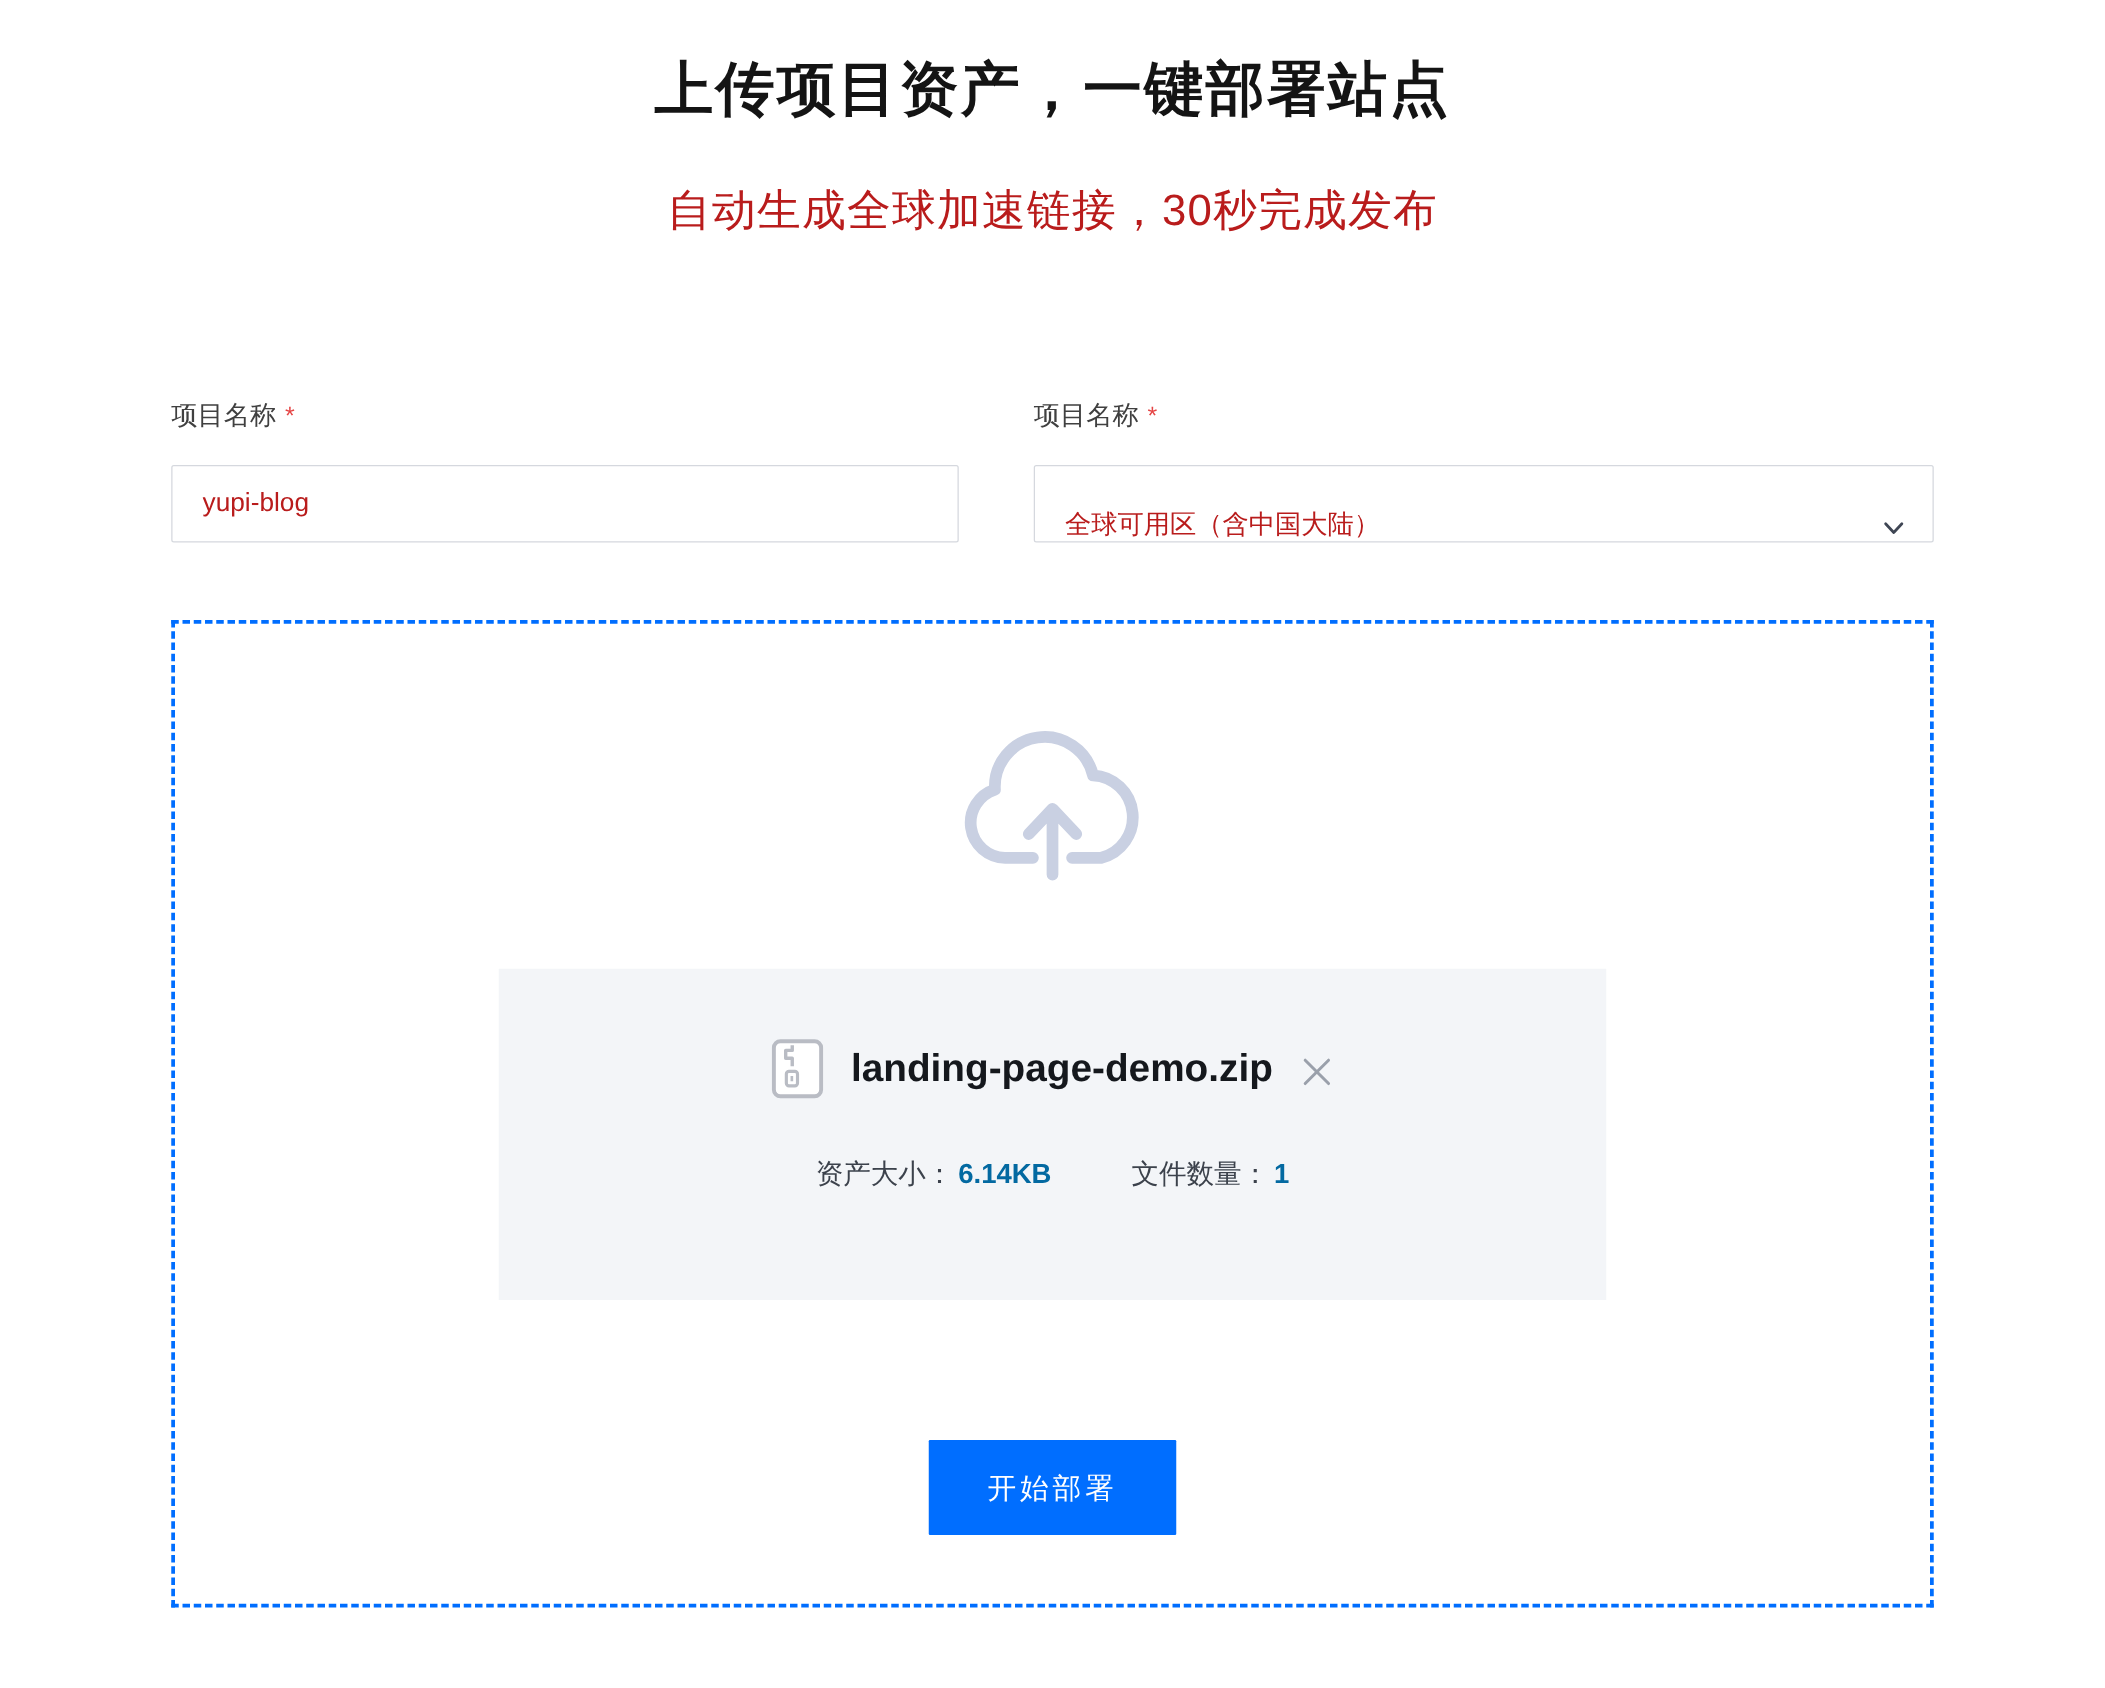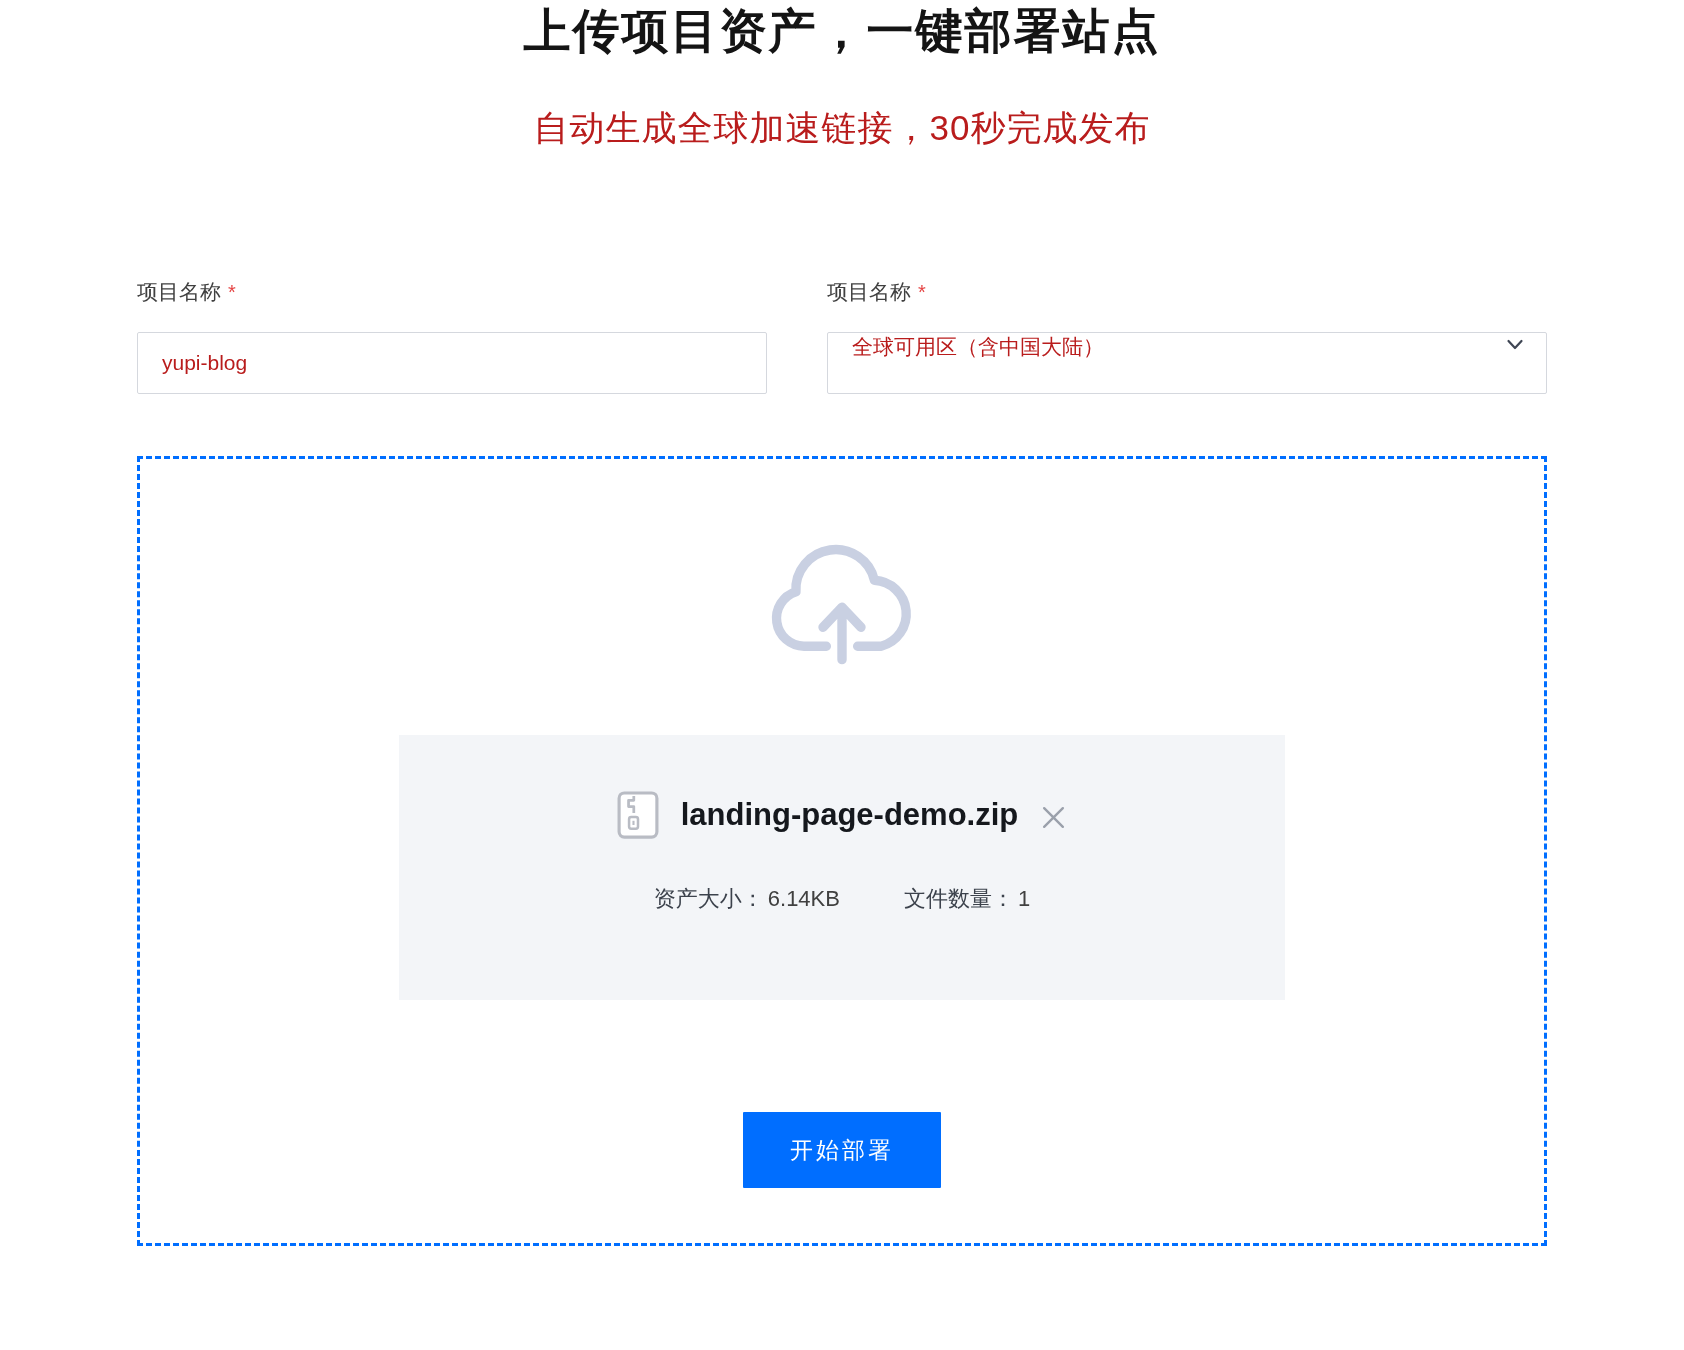--- a/index.html
+++ b/index.html
@@ -1,20 +1,20 @@
 <!DOCTYPE html>
 <html><head>
 <meta charset="utf-8">
 <style>
   html,body { margin:0; padding:0; background:#ffffff; }
   body {
     width:1684px; height:1350px; overflow:hidden;
     font-family:"Liberation Sans", sans-serif; color:#181818;
   }
-  .page { width:1410px; margin:0 auto; }
+  .page { width:1410px; margin:0 auto; padding-top:40px; }
 
   .title {
     margin:0; text-align:center;
     font-size:47px; font-weight:700; letter-spacing:2px; color:#141414;
   }
   .subtitle {
     margin:42px 0 0; text-align:center;
     font-size:35px; color:#b91c1c; letter-spacing:1px;
   }
 
@@ -23,21 +23,21 @@
   .field-region { flex:1 1 auto; }
   .label-line { font-size:21px; color:#404040; }
   .req { color:#e54545; margin-left:7px; font-size:20px; }
 
   .text-input, .select {
     box-sizing:border-box; width:100%; height:62px; margin-top:26px;
     border:1px solid #d5d8de; border-radius:2px; background:#fff;
     font-size:21px; color:#b91c1c; padding:0 24px; font-family:inherit;
   }
   .select {
-    display:flex; align-items:flex-start; justify-content:space-between;
+    display:flex; align-items:flex-end; justify-content:space-between;
     cursor:pointer; padding-right:20px;
   }
 
   .dropzone {
     box-sizing:border-box; width:1410px; height:790px; margin-top:62px;
     border:3px dashed #006eff;
     display:flex; flex-direction:column; align-items:center;
   }
   .cloud { margin-top:82px; }
 
@@ -46,21 +46,21 @@
     background:#f3f5f8;
     display:flex; flex-direction:column; align-items:center;
     padding-top:55px;
   }
   .file-row { display:flex; align-items:center; }
   .zip-icon { margin-right:22px; }
   .file-name { font-size:31px; font-weight:600; color:#15181d; }
   .close { margin-left:22px; margin-top:4px; cursor:pointer; }
 
   .stats-row { display:flex; gap:64px; margin-top:44px; font-size:22px; color:#3c424c; }
-  .stat-val { margin-left:4px; color:#404040; }
+  .stat-val { margin-left:4px; color:#0369a1;font-weight:bold; }
 
   .deploy-btn {
     margin-top:112px; width:198px; height:76px;
     background:#006eff; color:#ffffff; border:none; border-radius:1px;
     font-size:23px; letter-spacing:3px; font-family:inherit; cursor:pointer;
   }
 </style>
 </head>
 <body>
 

